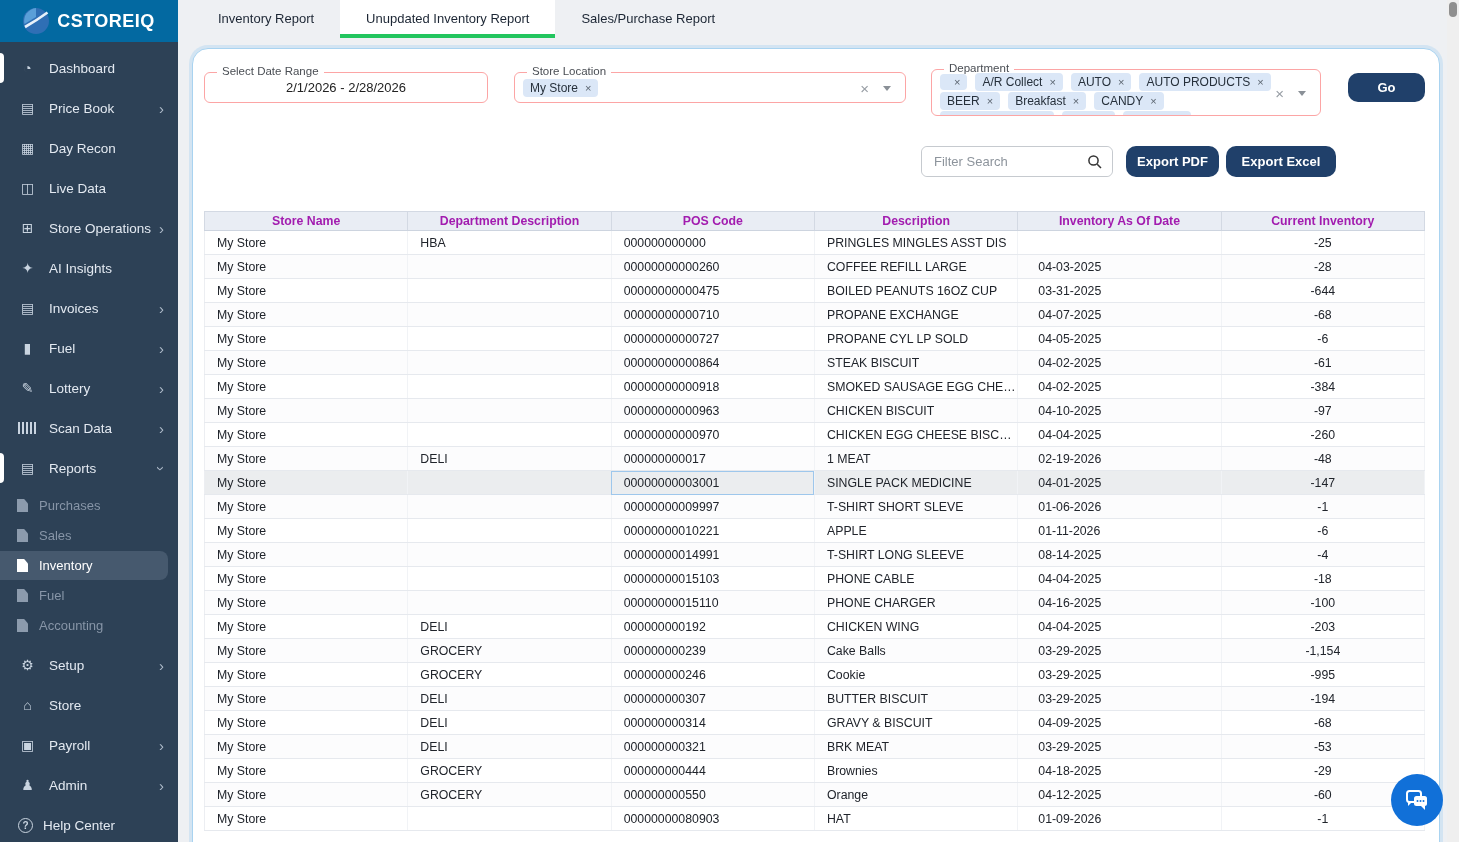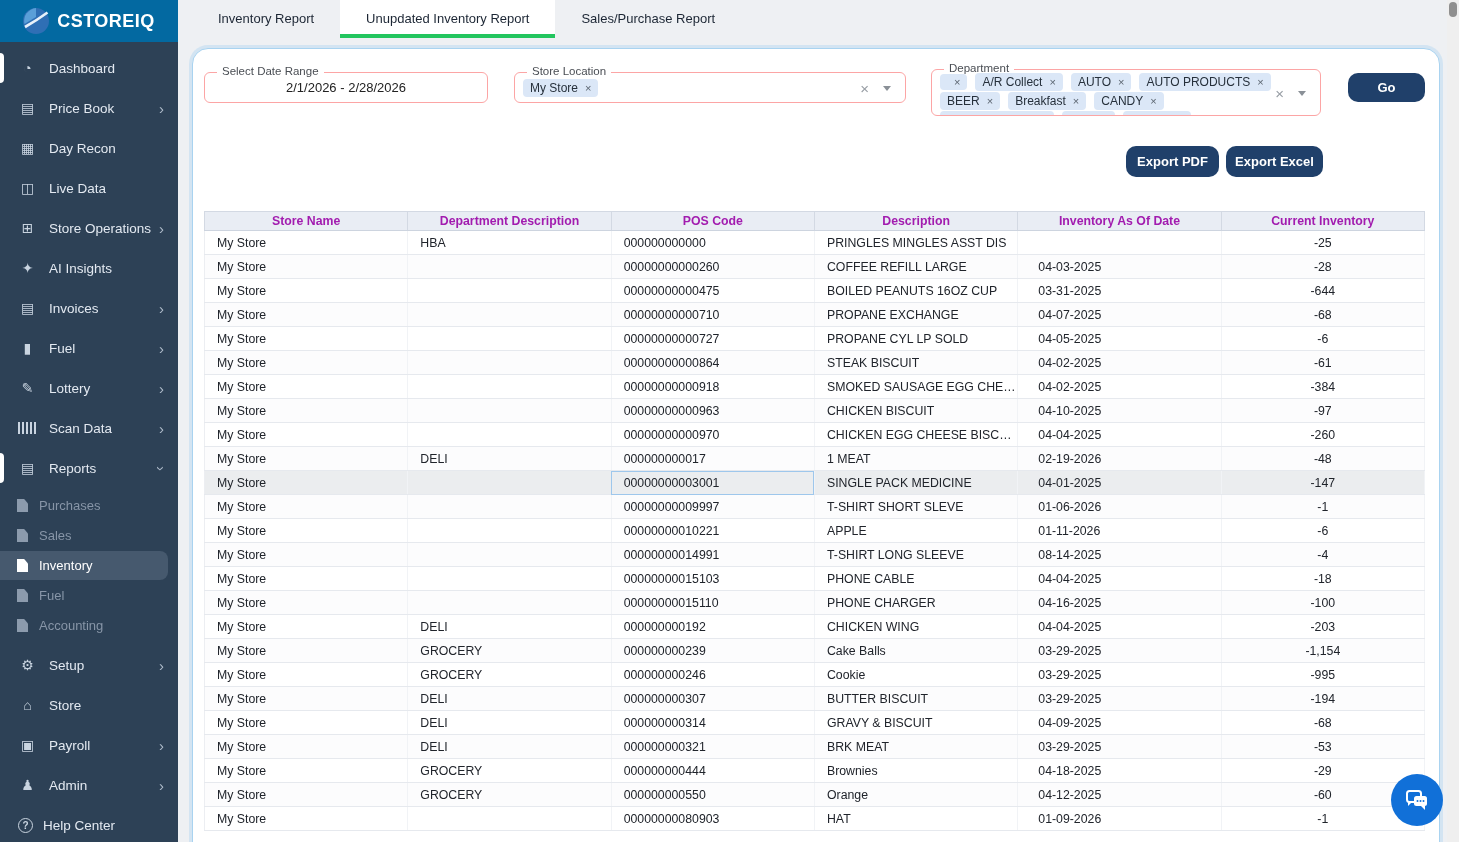--- a/index.html
+++ b/index.html
@@ -45,21 +45,21 @@
   .chip .x { margin-left:7px; color:#5b6570; font-size:11px; }
   .clear-x { position:absolute; right:36px; top:50%; transform:translateY(-50%); color:#979da4; font-size:15px; cursor:pointer; }
   .caret { position:absolute; right:14px; top:50%; transform:translateY(-40%); width:0; height:0; border-left:4px solid transparent; border-right:4px solid transparent; border-top:5px solid #8a9097; cursor:pointer; }
   .btn { background:#20406a; color:#fff; border:none; border-radius:10px; font-family:Liberation Sans, sans-serif; font-size:13px; font-weight:700; cursor:pointer; }
   .btn-go { position:absolute; left:1155px; top:24px; width:77px; height:29px; }
   .search { position:absolute; left:728px; top:97px; width:192px; height:31px; border:1px solid #c6cacf; border-radius:6px; }
   .search input { width:100%; height:100%; border:none; outline:none; border-radius:6px; padding:0 30px 0 12px; font-family:inherit; font-size:13px; color:#333; }
   .search input::placeholder { color:#8d949c; }
   .mag { position:absolute; right:9px; top:7px; }
   .btn-pdf { position:absolute; left:933px; top:97px; width:93px; height:31px; }
-  .btn-excel { position:absolute; left:1033px; top:97px; width:97px; height:31px; }
+  .btn-excel { position:absolute; left:1033px; top:97px; width:110px; height:31px; }
 
   
   .tablewrap { position:absolute; left:11px; top:162px; width:1221px; bottom:0; overflow:hidden; }
   table { width:100%; border-collapse:collapse; table-layout:fixed; }
   th { height:19px; background:#e9edf4; font-size:12.3px; font-weight:700; color:#a21caf; text-align:center; border:1px solid #d3d9e3; border-bottom:1px solid #cdd4df; cursor:pointer; }
   td { height:24px; font-size:12.3px; color:#20242b; padding:0 0 0 12px; border-bottom:1px solid #e6e9ee; border-right:1px solid #f1f3f6; white-space:nowrap; overflow:hidden; text-overflow:ellipsis; }
   td:first-child { border-left:1px solid #eceef2; }
   td.c-date { padding-left:20px; }
   td.c-num { text-align:center; padding:0;margin-top:23px; }
   tbody tr:nth-child(even) td { background:#fcfcfd; }
@@ -253,20 +253,27 @@
             <span class="chip">
               <span>52 more...</span>
             </span>
           </span>
         <span class="clear-x">×</span>
         <span class="caret"></span>
       </div>
 
       <button class="btn btn-go">Go</button>
 
+      <div class="search">
+        <input placeholder="Filter Search" style="">
+        <svg class="mag" width="16" height="16" viewBox="0 0 16 16">
+          <circle cx="6.5" cy="6.5" r="4.6" fill="none" stroke="#333" stroke-width="1.5"></circle>
+          <line x1="10.2" y1="10.2" x2="14" y2="14" stroke="#333" stroke-width="1.5"></line>
+        </svg>
+      </div>
 
       <button class="btn btn-pdf">Export PDF</button>
       <button class="btn btn-excel">Export Excel</button>
 
       <div class="tablewrap">
         <table>
           <thead id="thead">
               <tr>
                 <th>Store Name</th>
                 <th>Department Description</th>

